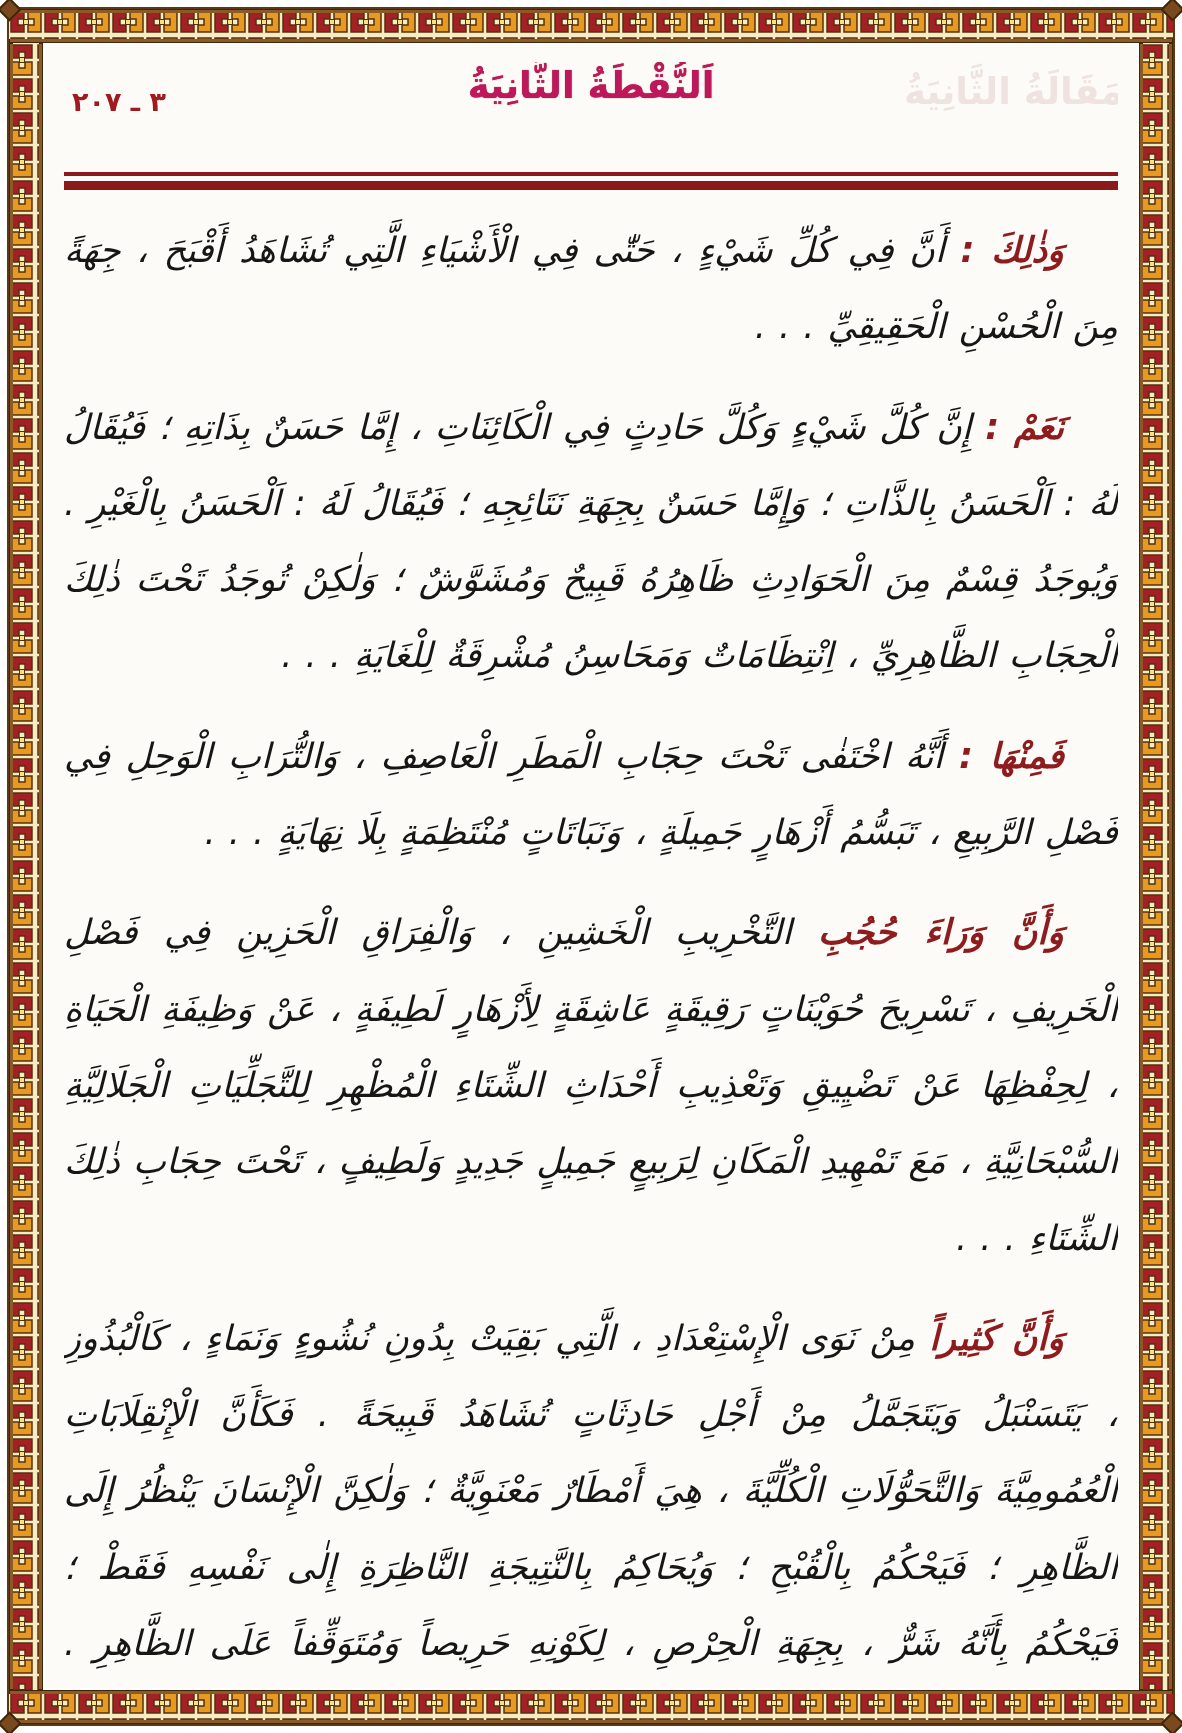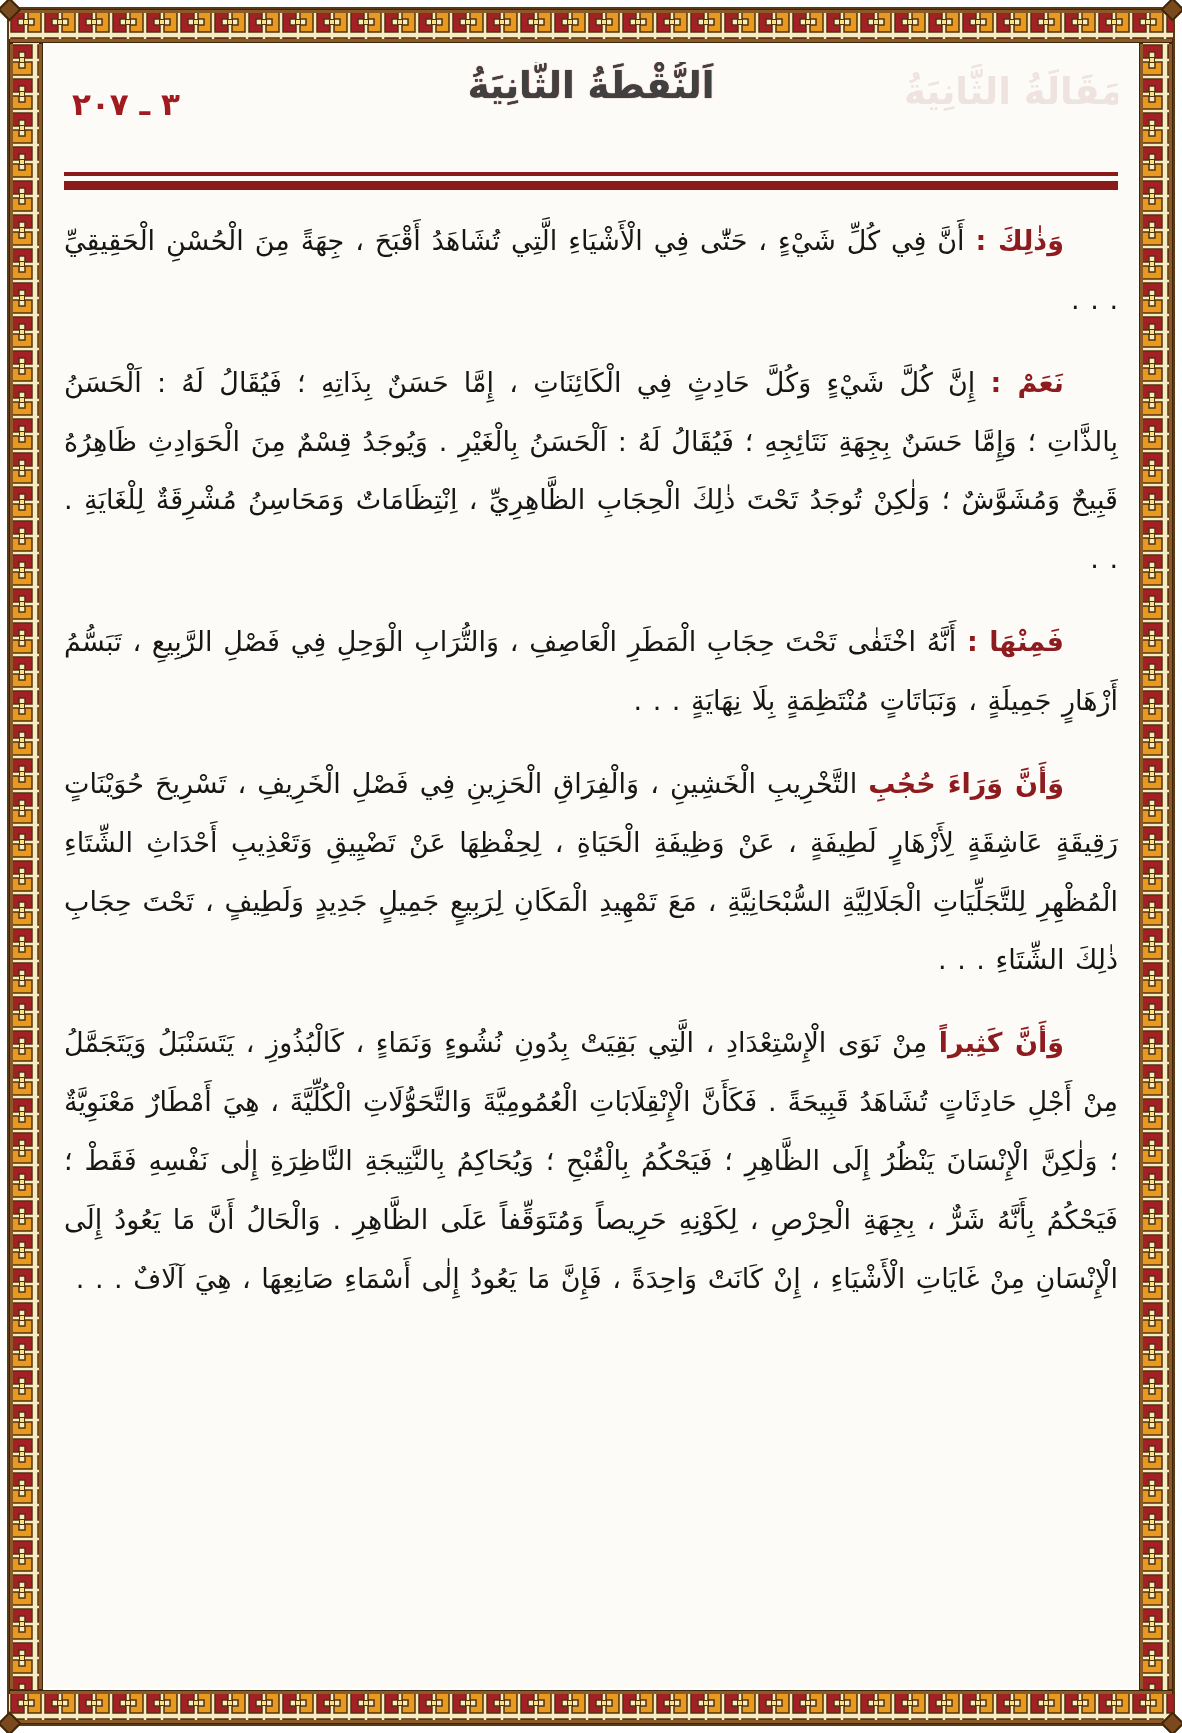--- a/index.html
+++ b/index.html
@@ -36,44 +36,45 @@
   }
   
   .content{
     position:absolute; top:62px; left:64px; right:64px; bottom:48px;
     direction:rtl;
     overflow:hidden;
   }
   .header{position:relative; height:110px;}
   .page-num{
     position:absolute; left:8px; top:24px;
-    font-size:31px; font-weight:bold; color:#a01b20;
+    font-size:27px; font-weight:bold; color:#a01b20;
     letter-spacing:2px;
   }
   .title-wrap{position:absolute; left:0; right:0; top:2px; text-align:center; height:72px;}
   .title-ghost{
     position:absolute; left:0; right:0; top:6px; text-align:right;
     color:#efe3df; font-size:37px; font-weight:bold;
     transform:translateX(34px);
   }
   .title{
     position:relative;
-    color:#404040; font-size:37px; font-weight:bold;
+    color:#be185d; font-size:37px; font-weight:bold;
     text-shadow:0 0 1px #8b1a1c;
   }
   .rule-thin{height:4px; background:#8b1a1a; margin-top:0;}
   .rule-thick{height:9px; background:#8b1a1a; margin-top:5px;}
   .body{margin-top:22px;}
   p.para{
-    font-size:27px; line-height:2.18;
+    font-size:35px; line-height:2.18;
     text-align:justify; text-align-last:right;
     color:#161616;
     margin:0 0 24px 0;
     text-indent:54px;
     word-spacing:2px;
+    font-style:italic;
   }
   .lead{color:#8e1b1e; font-weight:bold;}
 </style>
 </head>
 <body>
 
 <div class="page">
 
   <div class="outer-hairline"></div>
 

